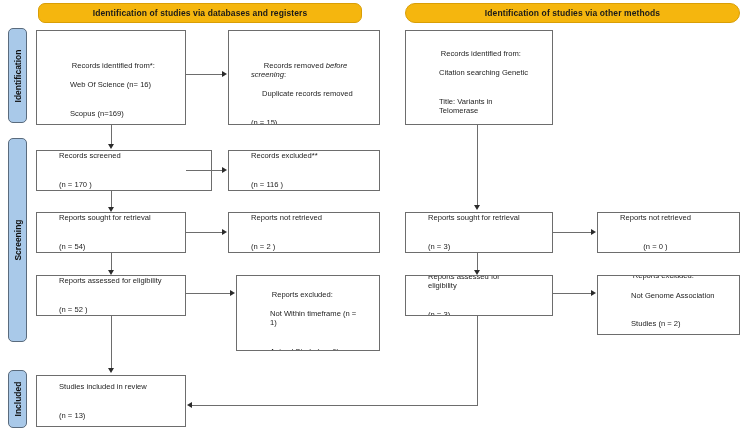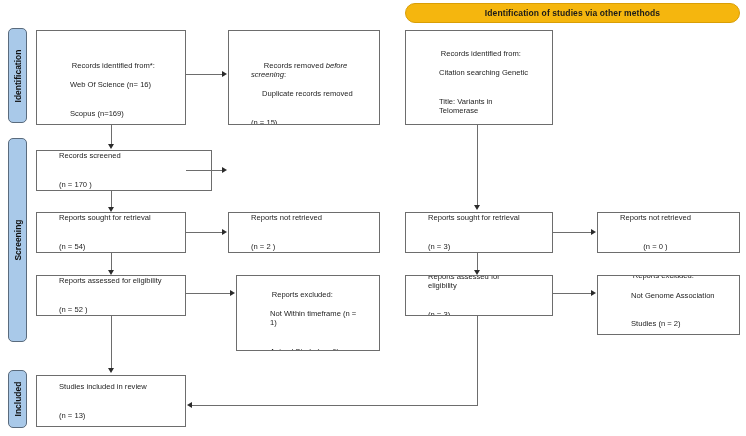--- a/index.html
+++ b/index.html
@@ -78,20 +78,21 @@
   }
   .arr-d{border-left:3.5px solid transparent;border-right:3.5px solid transparent;border-top:5px solid #2b2b2b;}
   .arr-r{border-top:3.5px solid transparent;border-bottom:3.5px solid transparent;border-left:5px solid #2b2b2b;}
   .arr-l{border-top:3.5px solid transparent;border-bottom:3.5px solid transparent;border-right:5px solid #2b2b2b;}
 </style>
 </head>
 <body>
 
 <div id="canvas">
 
+  <div class="banner" style="left:38px;top:3px;width:324px;height:20px;">Identification of studies via databases and registers</div>
 
   <div class="banner" style="left:405px;top:3px;width:335px;height:20px;border-radius:10px;">Identification of studies via other methods</div>
 
   <div class="pill" style="left:8px;top:28px;width:19px;height:95px;">
     <span>Identification</span>
   </div>
   <div class="pill" style="left:8px;top:138px;width:19px;height:204px;">
     <span>Screening</span>
   </div>
   <div class="pill" style="left:8px;top:370px;width:19px;height:58px;">
@@ -120,20 +121,26 @@
 
   <div class="ln v" style="left:111px;top:125px;height:19px;"></div>
   <div class="arr arr-d" style="left:107.5px;top:144px;"></div>
 
   <div class="box" style="left:36px;top:150px;width:176px;height:41px;">
     <div class="txt">
       <span style="display:block;">Records screened</span>
       <span style="display:block;">(n = 170 )</span>
     </div>
   </div>
+  <div class="box" style="left:228px;top:150px;width:152px;height:41px;">
+    <div class="txt">
+      <span style="display:block;">Records excluded**</span>
+      <span style="display:block;">(n = 116 )</span>
+    </div>
+  </div>
   <div class="ln h" style="left:186px;top:170px;width:36px;"></div>
   <div class="arr arr-r" style="left:222px;top:166.5px;"></div>
 
   <div class="ln v" style="left:111px;top:191px;height:16px;"></div>
   <div class="arr arr-d" style="left:107.5px;top:207px;"></div>
 
   <div class="box" style="left:36px;top:212px;width:150px;height:41px;">
     <div class="txt">
       <span style="display:block;">Reports sought for retrieval</span>
       <span style="display:block;">(n = 54)</span>

